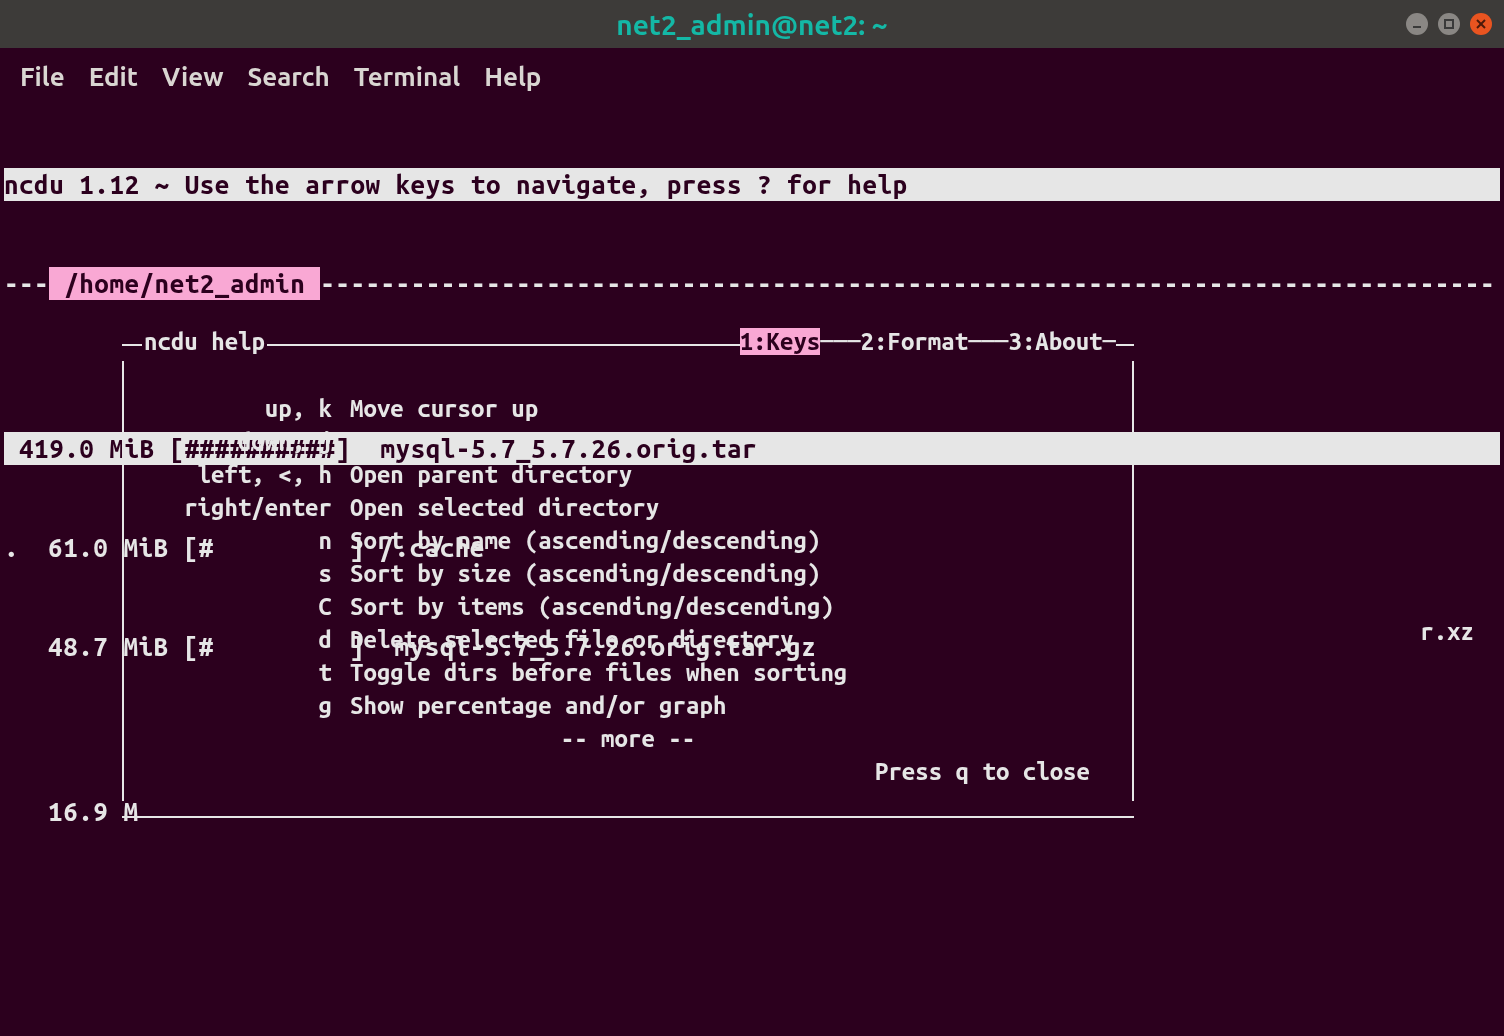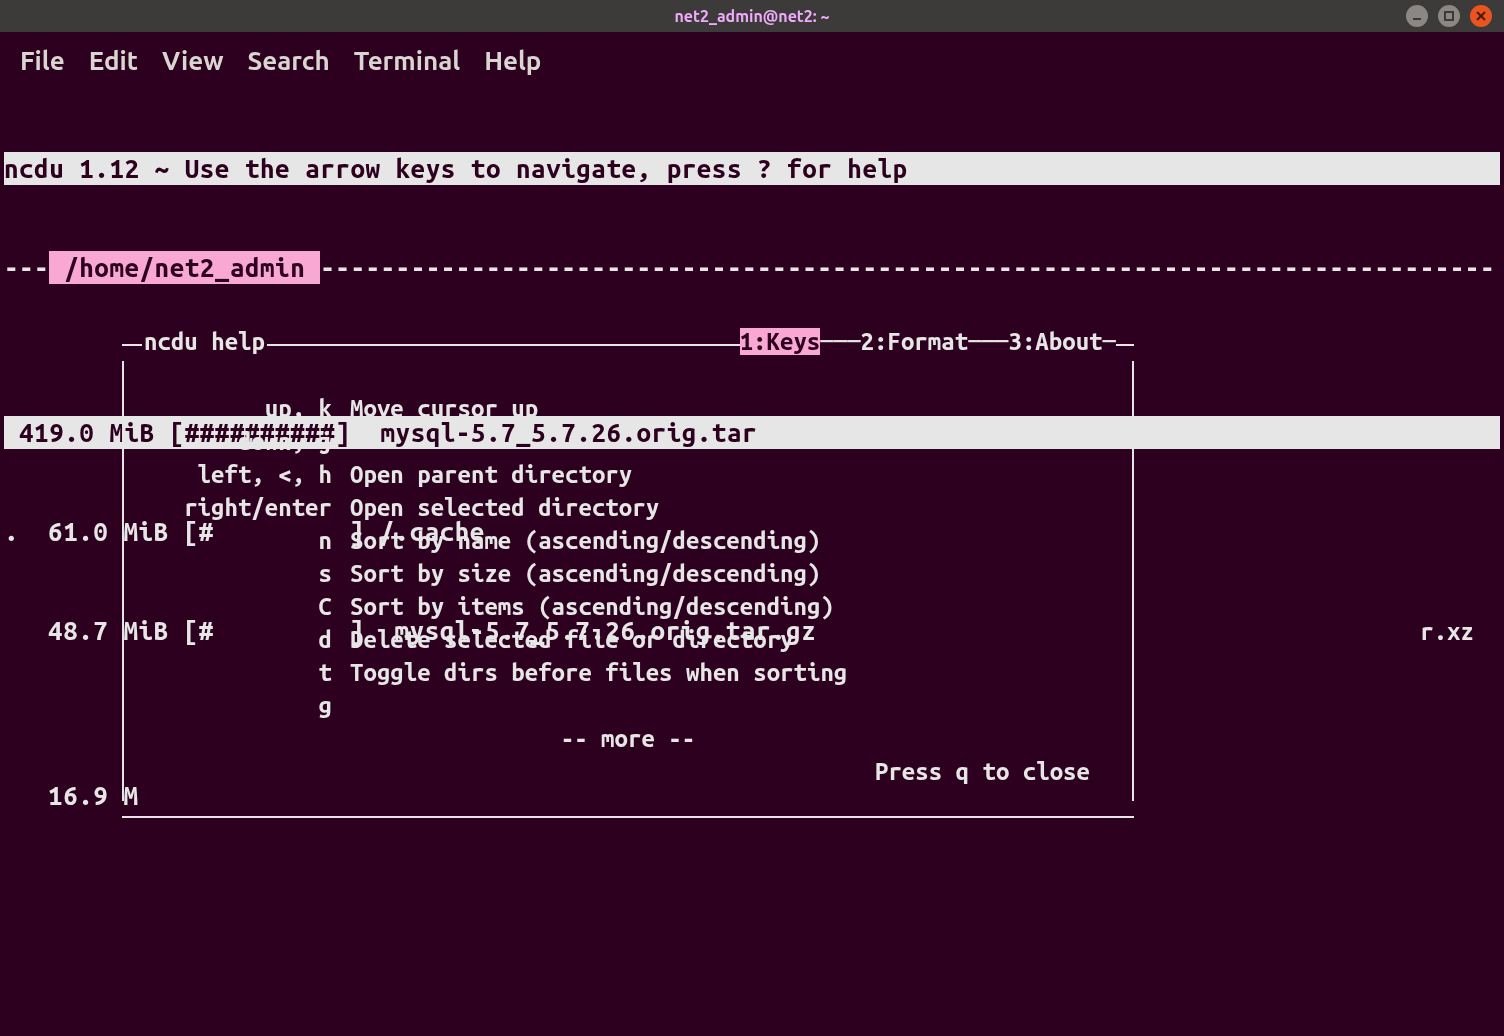--- a/index.html
+++ b/index.html
@@ -11,28 +11,28 @@
     font-family: "Ubuntu Mono", "DejaVu Sans Mono", "Courier New", monospace;
     font-size: 24px;
     color: #e6e6e6;
     overflow: hidden;
     font-weight: bold;
   }
 
   
   .titlebar {
     background: #3d3b39;
-    height: 32px;
+    height: 48px;
     display: flex;
     align-items: center;
     justify-content: center;
     position: relative;
     font-family: "Ubuntu", "DejaVu Sans", sans-serif;
-    font-size: 16px;
-    color: #f0abfc;
+    font-size: 28px;
+    color: #14b8a6;
   }
   .titlebar .title {
     font-weight: bold;
   }
   .titlebar .window-controls {
     position: absolute;
     right: 12px;
     display: flex;
     gap: 10px;
   }
@@ -270,20 +270,21 @@
     <div class="help-line">
         <div class="help-key">d</div>
         <div class="help-desc">Delete selected file or directory</div>
       </div>
     <div class="help-line">
         <div class="help-key">t</div>
         <div class="help-desc">Toggle dirs before files when sorting</div>
       </div>
     <div class="help-line">
         <div class="help-key">g</div>
+        <div class="help-desc">Show percentage and/or graph</div>
       </div>
     <div class="help-more">-- more --</div>
     <div class="help-close">Press q to close</div>
   </div>
   <div class="help-title-row">
     <div class="help-border-bottom"></div>
   </div>
 </div>
 
 </body></html>

